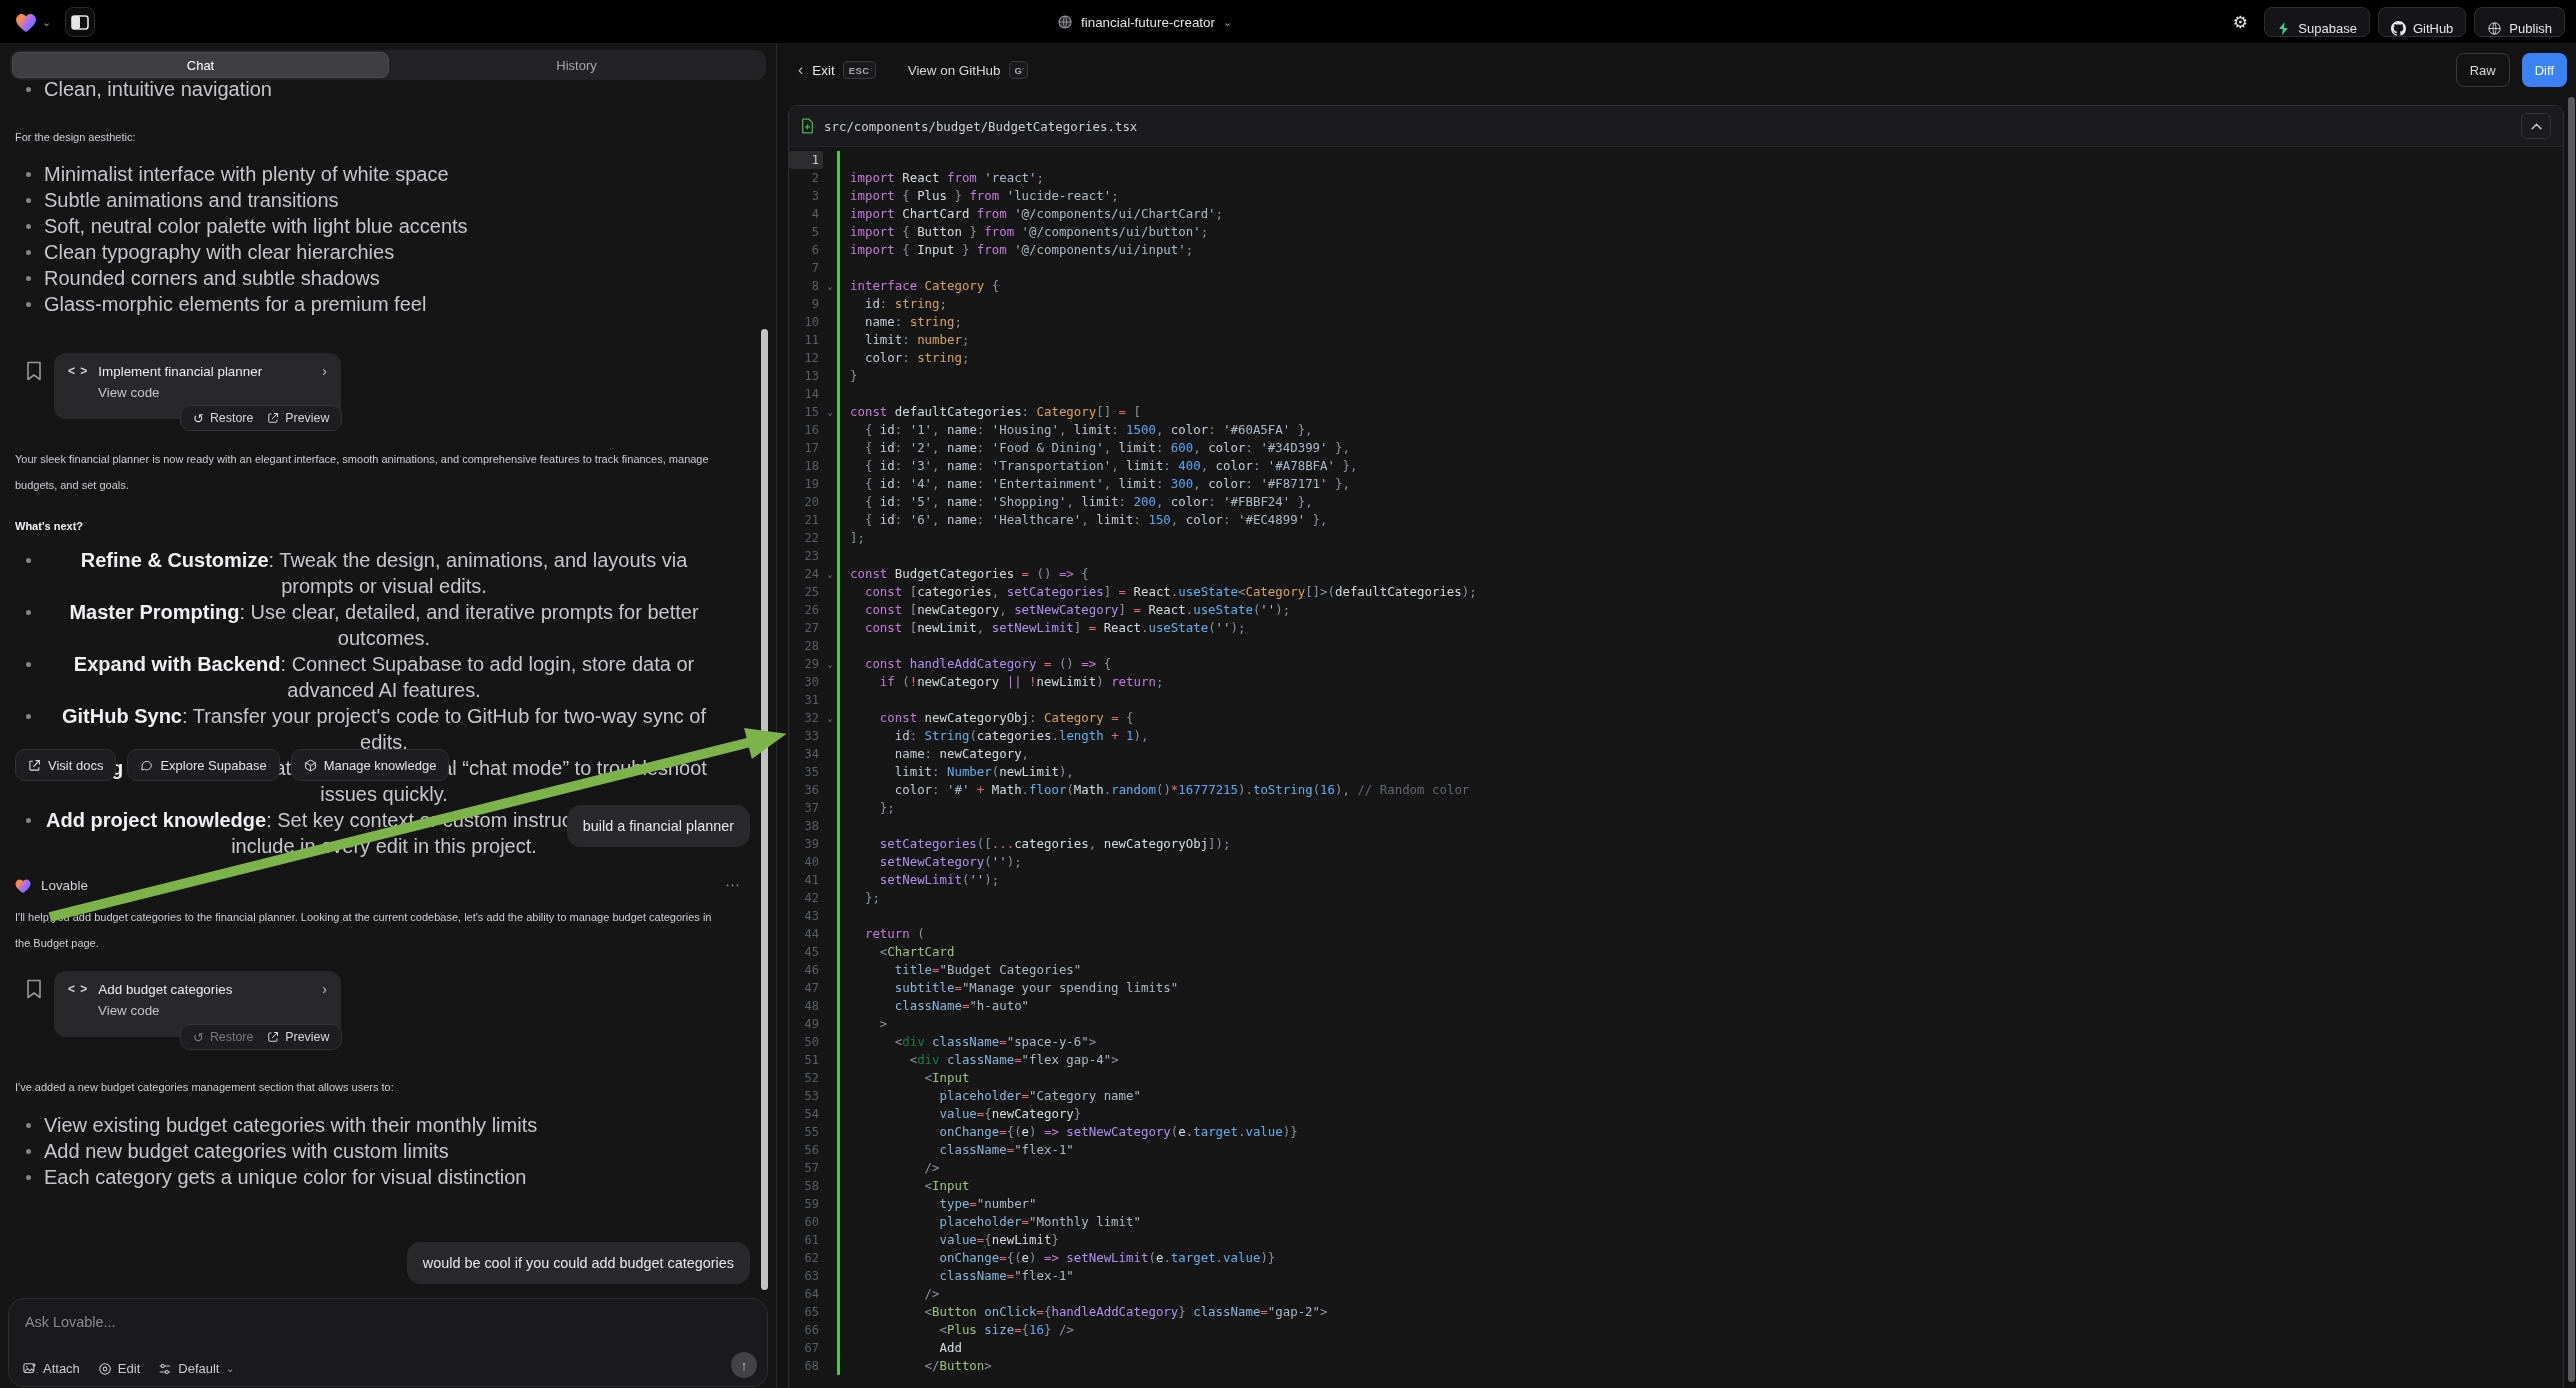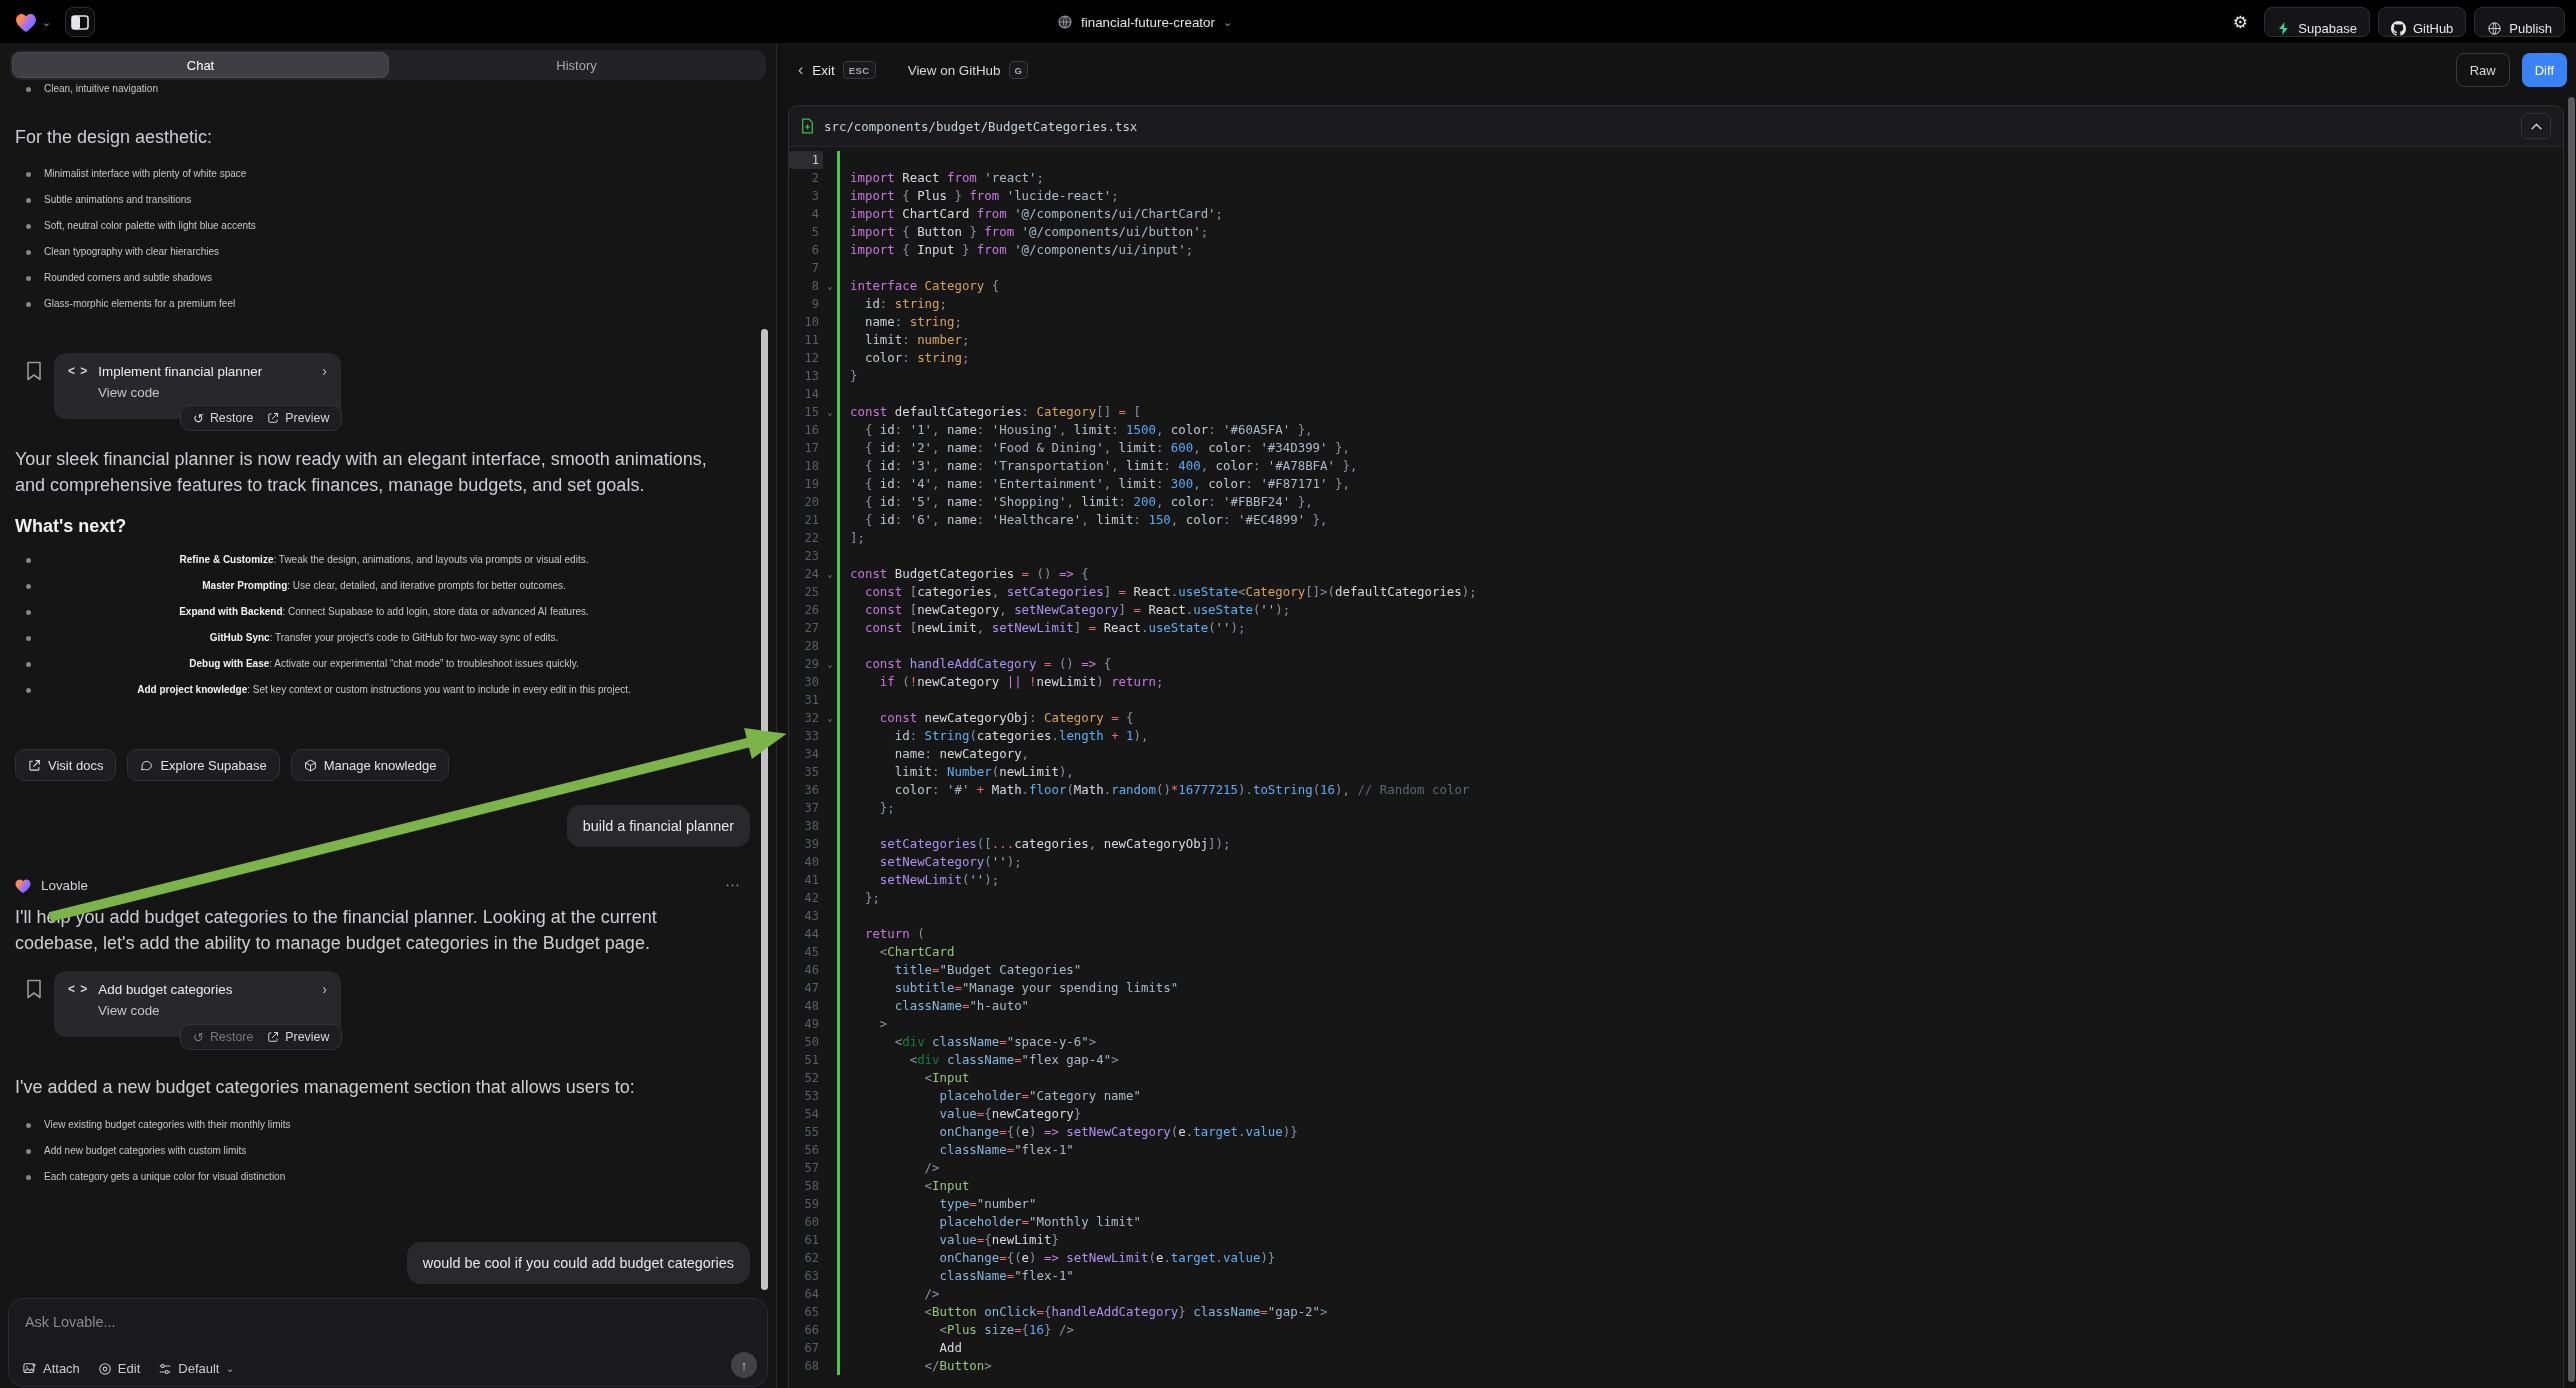--- a/index.html
+++ b/index.html
@@ -24,24 +24,24 @@
 
   
   .chat-panel { position:absolute; left:0; top:44px; width:776px; height:1344px; background:#151516; overflow:hidden; }
   .tabs { position:absolute; left:10px; top:6px; width:756px; height:30px; background:#232325;
     border-radius:10px; display:flex; padding:2px; }
   .tab { flex:1; display:flex; align-items:center; justify-content:center; font-size:13px;
     color:#a6a6ab; border-radius:8px; cursor:pointer; }
   .tab.active { background:#3f3f43; color:#fff; border:1px solid #4c4c50; }
 
   .chat-panel ul { list-style:none; }
-  .chat-panel li { position:relative; padding-left:29px; line-height:26px; font-size:10px; color:#c6c6cb; }
+  .chat-panel li { position:relative; padding-left:29px; line-height:26px; font-size:20px; color:#c6c6cb; }
   .chat-panel li::before { content:""; position:absolute; left:11px; top:11px; width:5px; height:5px;
     border-radius:50%; background:#85858a; }
-  .ptext { font-size:18px; line-height:26px; color:#cdcdd2; }
+  .ptext { font-size:11px; line-height:26px; color:#cdcdd2; }
   .bold-b { color:#f2f2f4; font-weight:bold; }
 
   .pos { position:absolute; }
 
   .tool-card { width:287px; height:66px; background:#28282b; border-radius:12px; padding:10px 14px; }
   .tc-title-row { display:flex; align-items:center; gap:10px; }
   .tc-title { flex:1; color:#ececee; font-size:13.4px; }
   .tc-chev { color:#c2c2c6; font-size:14px; }
   .tc-view { margin-left:30px; margin-top:6px; color:#c4c4c9; font-size:13.4px; cursor:pointer; }
   .code-glyph { color:#d4d4d8; font-size:12px; letter-spacing:1px; font-weight:bold; }

